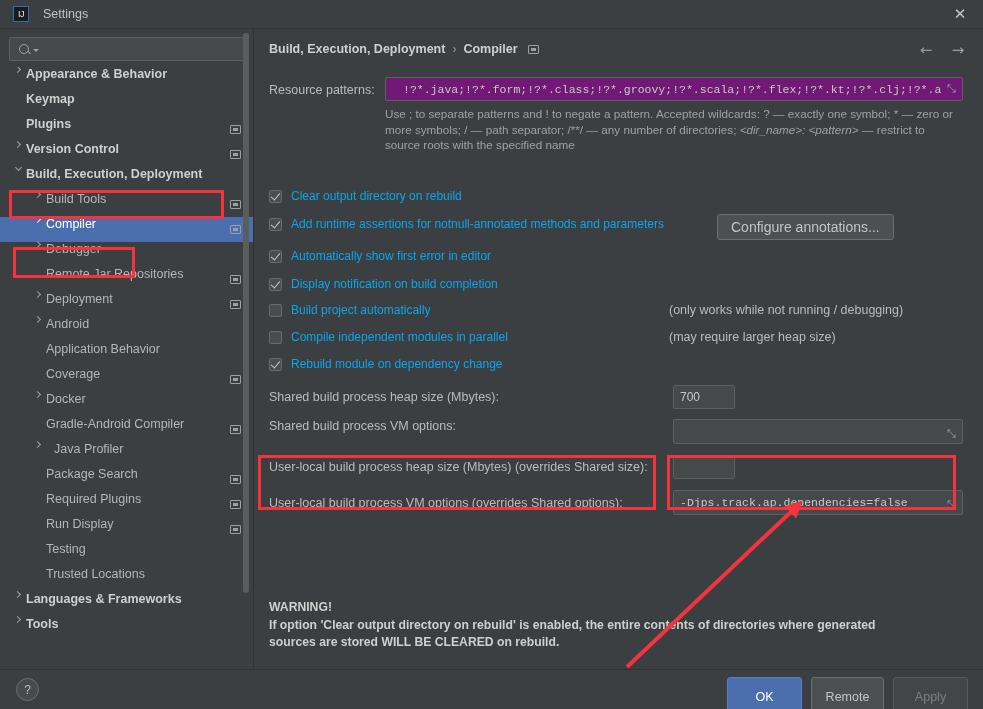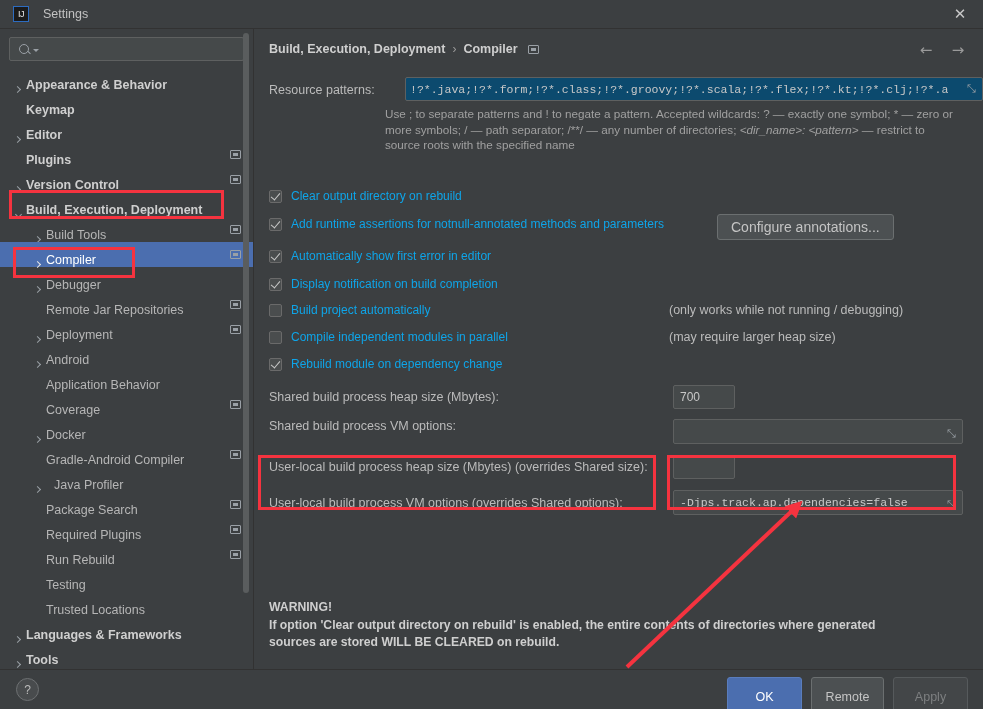--- a/index.html
+++ b/index.html
@@ -72,21 +72,21 @@
     background: transparent; border: 0; outline: none; color: #bbb;
     font-family: "Liberation Sans", sans-serif; font-size: 12px;
     flex: 1; margin-left: 4px; padding: 0;
   }
 
   .tree {
     position: absolute; left: 0; top: 38px; right: 0; bottom: 0;
     overflow: hidden;
   }
   .tree-row {
-    height: 25px; display: flex; align-items: flex-end;
+    height: 25px; display: flex; align-items: flex-start;
     padding-right: 10px; position: relative; white-space: nowrap;
   }
   .tree-row.selected { background: #4b6eaf; }
   .tree-row.selected .tree-label { color: #ffffff; }
   .tree-row.selected .chev { border-color: #e6e6e6; }
   .arrow-cell { width: 16px; flex: none; display: flex; justify-content: center; align-items: center; }
   .chev {
     width: 5px; height: 5px; border-right: 1.4px solid #9aa0a6;
     border-bottom: 1.4px solid #9aa0a6; transform: rotate(-45deg);
     margin-left: -1px;
@@ -133,24 +133,23 @@
   .navbtn {
     width: 22px; height: 20px; display: flex; align-items: center; justify-content: center;
     color: #9a9a9a; font-size: 15px; font-family: "DejaVu Sans", sans-serif;
   }
 
   .row-label { font-size: 12.5px; color: #bbbbbb; }
 
   .res-label { position: absolute; left: 14px; top: 54px; }
   .res-field {
     position: absolute; left: 130px; top: 48px; width: 578px; height: 24px;
-    background: #0c4a6e; border: 1px solid #5e6060; border-radius: 2px;
-    display: flex; align-items: center; padding: 0 18px 0 4px;
+    background: #701a75; border: 1px solid #5e6060; border-radius: 2px;
+    display: flex; align-items: center; padding: 0 18px 0 17px;
     overflow: hidden;
-    margin-left: 20px;
   }
   .res-text {
     font-family: "Liberation Mono", monospace; font-size: 11.5px; color: #c8c8c8;
     white-space: nowrap; overflow: hidden;
   }
   .expand-icon {
     position: absolute; right: 4px; top: 5px; width: 11px; height: 11px;
     color: #9aa0a6; font-size: 11px; line-height: 11px;
     font-family: "DejaVu Sans", sans-serif;
   }
@@ -247,26 +246,20 @@
           <span class="arrow-cell">
             <span class="chev"></span>
           </span>
           <span class="tree-label bold">Appearance &amp; Behavior</span>
         </div>
         <div class="tree-row" style="padding-left: 10px;">
           <span class="arrow-cell"></span>
           <span class="tree-label bold">Keymap</span>
         </div>
         <div class="tree-row" style="padding-left: 10px;">
-          <span class="arrow-cell">
-            <span class="chev"></span>
-          </span>
-          <span class="tree-label bold">Editor</span>
-        </div>
-        <div class="tree-row" style="padding-left: 10px;">
           <span class="arrow-cell"></span>
           <span class="tree-label bold">Plugins</span>
           <span class="proj-badge"></span>
         </div>
         <div class="tree-row" style="padding-left: 10px;">
           <span class="arrow-cell">
             <span class="chev"></span>
           </span>
           <span class="tree-label bold">Version Control</span>
           <span class="proj-badge"></span>
@@ -346,21 +339,21 @@
           <span class="tree-label">Package Search</span>
           <span class="proj-badge"></span>
         </div>
         <div class="tree-row" style="padding-left: 30px;">
           <span class="arrow-cell"></span>
           <span class="tree-label">Required Plugins</span>
           <span class="proj-badge"></span>
         </div>
         <div class="tree-row" style="padding-left: 30px;">
           <span class="arrow-cell"></span>
-          <span class="tree-label">Run Rebuild</span>
+          <span class="tree-label">Run Display</span>
           <span class="proj-badge"></span>
         </div>
         <div class="tree-row" style="padding-left: 30px;">
           <span class="arrow-cell"></span>
           <span class="tree-label">Testing</span>
         </div>
         <div class="tree-row" style="padding-left: 30px;">
           <span class="arrow-cell"></span>
           <span class="tree-label">Trusted Locations</span>
         </div>

